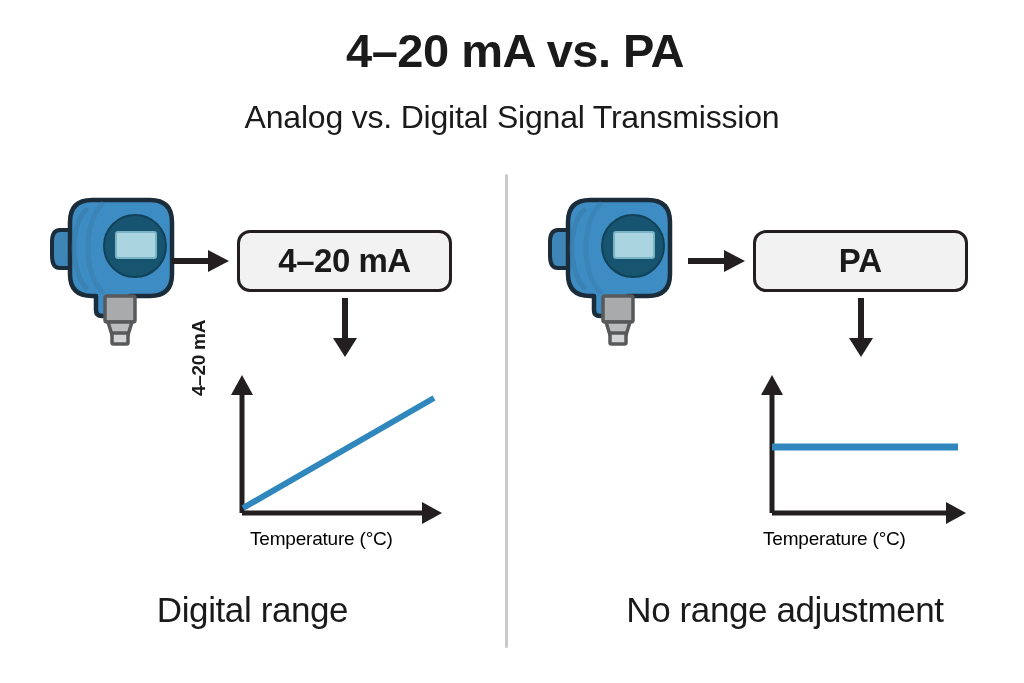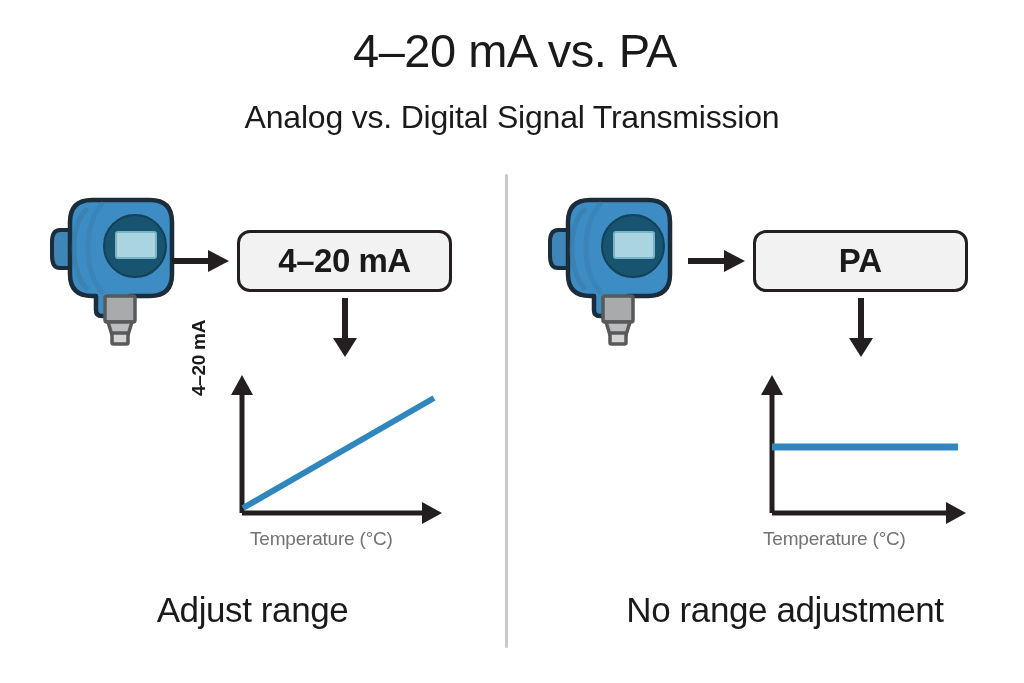--- a/index.html
+++ b/index.html
@@ -22,21 +22,21 @@
     position: absolute;
     top: 0;
     left: 0;
     width: 1024px;
     text-align: center;
   }
   #title {
     margin: 0;
     padding-top: 26px;
     font-size: 47px;
-    font-weight: 400;
+    font-weight: 700;
     letter-spacing: -0.5px;
     line-height: 1.05;
     color: #1a1a1a;
     padding-left: 6px;
   }
   #subtitle {
     margin: 16px;
     padding-top: 9px;
     font-size: 32px;
     font-weight: 400;
@@ -121,21 +121,21 @@
     top: 205px;
   }
   #chart-left  { left: 196px; }
   #chart-right { left: 240px; }
 
   .axis-label-x {
     position: absolute;
     font-size: 19px;
     font-weight: 400;
     white-space: nowrap;
-    color: #737373;
+    color: #000000;
     letter-spacing: -0.2px;
   }
   #xlabel-left  { left: 250px; top: 528px; }
   #xlabel-right { left: 763px; top: 528px; }
 
   #ylabel-left {
     position: absolute;
     left: 188px;
     top: 396px;
     width: 116px;
@@ -270,14 +270,14 @@
       <line x1="22" y1="138" x2="198" y2="138" stroke="#231f20" stroke-width="5"></line>
       <path d="M196 127 L216 138 L196 149 Z" fill="#231f20"></path>
 
       <line x1="22" y1="72" x2="208" y2="72" stroke="#2f87bd" stroke-width="7" stroke-linecap="butt"></line>
     </svg>
   </div>
 </div>
 
 <div class="axis-label-x" id="xlabel-right">Temperature (°C)</div>
 
-<div class="caption" id="caption-left">Adjust range</div>
+<div class="caption" id="caption-left">Digital range</div>
 <div class="caption" id="caption-right">No range adjustment</div>
 
 </body></html>

